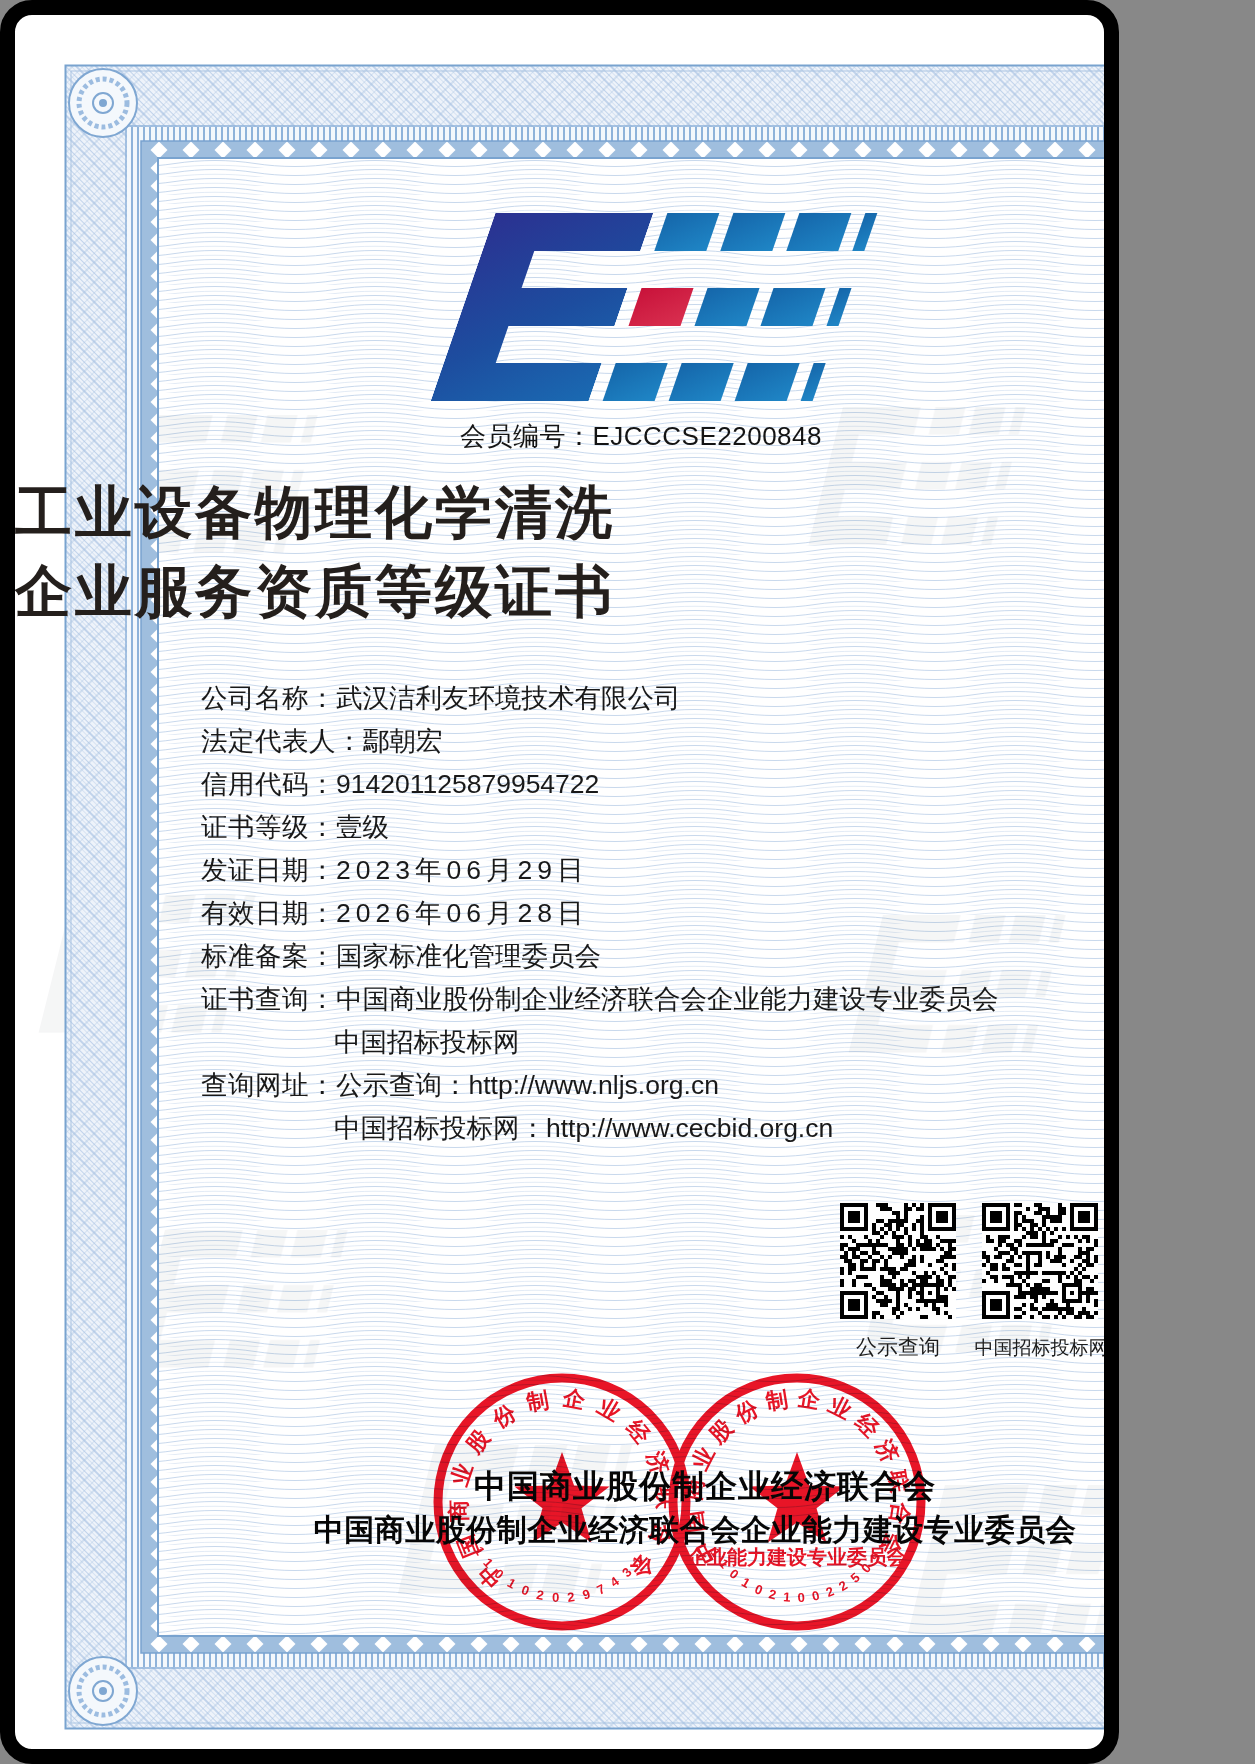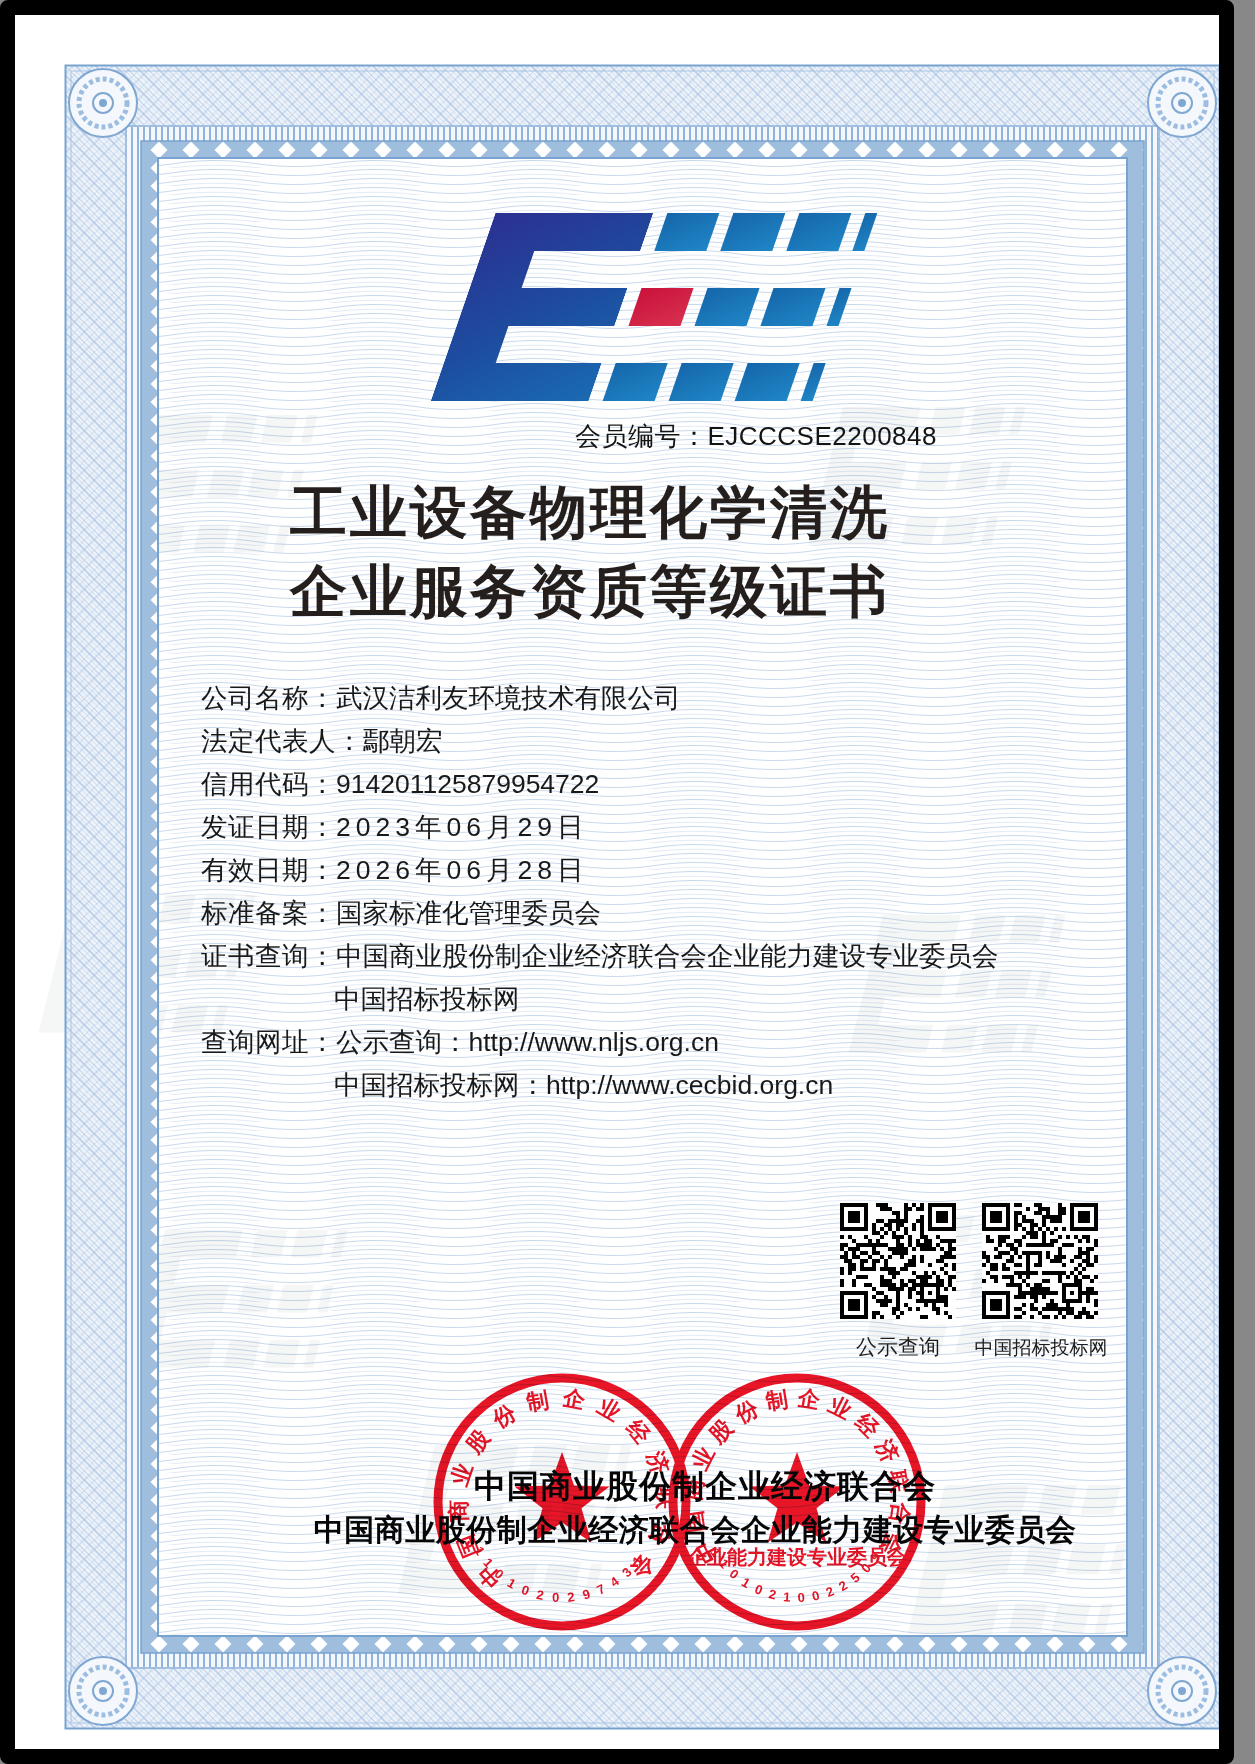--- a/index.html
+++ b/index.html
@@ -1,31 +1,31 @@
 <!DOCTYPE html>
 <html><head>
 <meta charset="utf-8">
 <style>
   html,body{margin:0;padding:0;background:#888;}
-  .page{position:relative;width:1234px;height:1764px;background:#fff;overflow:hidden;
-        border-radius:8px;box-sizing:border-box;border:15px solid #000;
+  .page{position:relative;width:1119px;height:1764px;background:#fff;overflow:hidden;
+        border-radius:32px;box-sizing:border-box;border:15px solid #000;
         font-family:"Liberation Sans","DejaVu Sans",sans-serif;}
   .abs{position:absolute;}
   svg{display:block;}
   
   .logo{left:440px;top:198px;width:400px;height:188px;}
   .logo-skew{position:absolute;left:0;top:0;width:100%;height:100%;transform:skewX(-19deg);}
   .logo-e{position:absolute;left:8px;top:0;width:158px;height:188px;
           background:linear-gradient(150deg,#2b3191 0%,#1d4d9f 55%,#1a6ab2 100%);
           clip-path:polygon(0 0,158px 0,158px 38px,52px 38px,52px 75px,158px 75px,158px 113px,52px 113px,52px 150px,158px 150px,158px 188px,0 188px);}
   .cell{position:absolute;height:38px;background:linear-gradient(150deg,#1566aa,#1f86c6);}
   .cell.red{background:linear-gradient(150deg,#c8123a,#d93050);}
   
   .member{right:282px;top:404px;font-size:26px;color:#141414;letter-spacing:.5px;white-space:nowrap;}
-  .titlebox{left:0;top:458px;width:1150px;text-align:center;
+  .titlebox{left:0;top:458px;width:1150px;
             font-family:"Liberation Serif","DejaVu Serif",serif;font-weight:700;
             font-size:57px;line-height:79px;color:#241f1c;letter-spacing:3px;white-space:nowrap;}
   .fields{left:186px;top:662px;font-size:26.5px;line-height:43px;color:#191919;}
   .row{white-space:nowrap;height:43px;}
   .row.indent{padding-left:133px;}
   .val.spaced{letter-spacing:5px;}
   .lbl{letter-spacing:.5px;}
   
   .qrbox{width:116px;height:116px;}
   .qr1{left:825px;top:1188px;}
@@ -160,20 +160,21 @@
 
   <div class="abs titlebox">
     <div>工业设备物理化学清洗</div>
     <div>企业服务资质等级证书</div>
   </div>
 
   <div class="abs fields">
     <div class="row"><span class="lbl">公司名称：</span><span class="val">武汉洁利友环境技术有限公司</span></div>
     <div class="row"><span class="lbl">法定代表人：</span><span class="val">鄢朝宏</span></div>
     <div class="row"><span class="lbl">信用代码：</span><span class="val">914201125879954722</span></div>
+    <div class="row"><span class="lbl">证书等级：</span><span class="val">壹级</span></div>
     <div class="row"><span class="lbl">发证日期：</span><span class="val spaced">2023年06月29日</span></div>
     <div class="row"><span class="lbl">有效日期：</span><span class="val spaced">2026年06月28日</span></div>
     <div class="row"><span class="lbl">标准备案：</span><span class="val">国家标准化管理委员会</span></div>
     <div class="row"><span class="lbl">证书查询：</span><span class="val">中国商业股份制企业经济联合会企业能力建设专业委员会</span></div>
     <div class="row indent"><span class="lbl"></span><span class="val">中国招标投标网</span></div>
     <div class="row"><span class="lbl">查询网址：</span><span class="val">公示查询：http://www.nljs.org.cn</span></div>
     <div class="row indent"><span class="lbl"></span><span class="val">中国招标投标网：http://www.cecbid.org.cn</span></div>
   </div>
 
   <svg class="abs qrbox qr1" width="116" height="116" viewBox="0 0 29 29" id="qrA">

